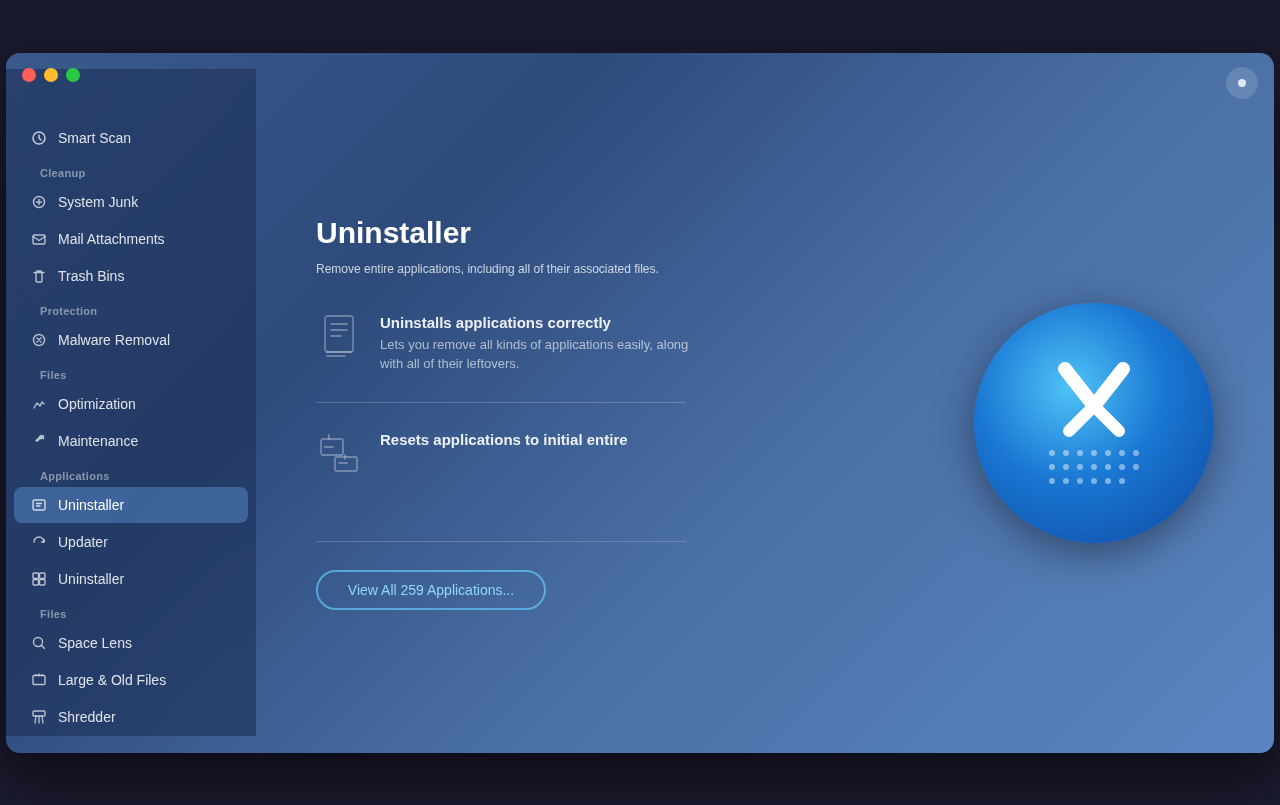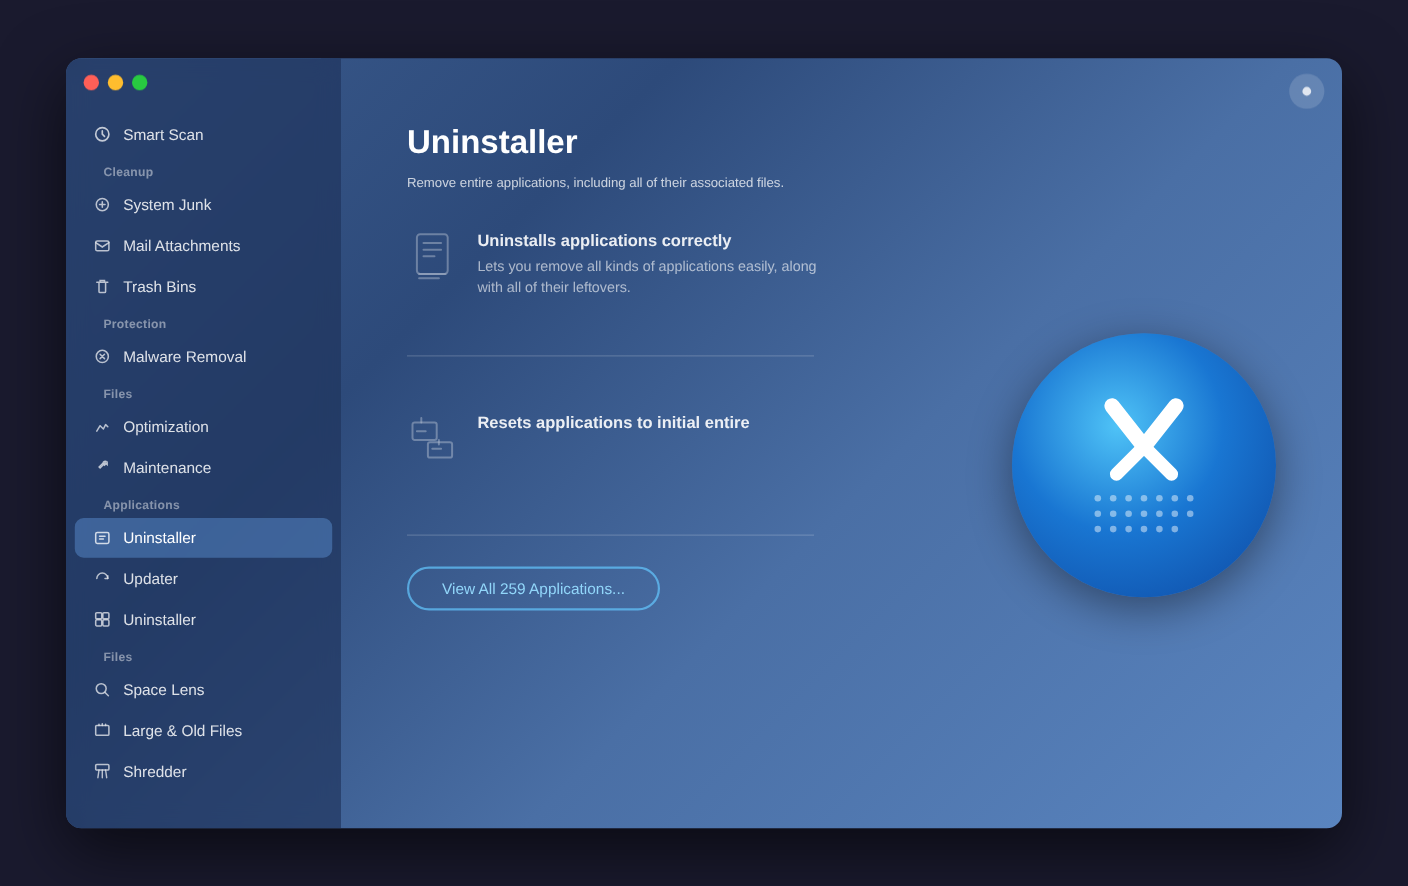--- a/index.html
+++ b/index.html
@@ -6,28 +6,29 @@
     body {
       background: #1a1a2e;
       display: flex;
       justify-content: center;
       align-items: center;
       width: 1280px;
       height: 805px;
       font-family: -apple-system, BlinkMacSystemFont, 'Segoe UI', sans-serif;
     }
     .window {
-      width: 1160px;
+      width: 1268px;
       height: 700px;
       border-radius: 14px;
       overflow: hidden;
       display: flex;
       position: relative;
       background: linear-gradient(135deg, #3a5a8c 0%, #2d4a7a 30%, #4a6fa5 60%, #5a85c0 100%);
       box-shadow: 0 20px 60px rgba(0,0,0,0.6);
+      align-items: center;
     }
     
     .titlebar {
       position: absolute;
       top: 0;
       left: 0;
       right: 0;
       height: 44px;
       z-index: 10;
       display: flex;
@@ -140,21 +141,20 @@
     .page-description {
       font-size: 12px;
       color: rgba(255,255,255,0.75);
       margin-bottom: 36px;
       max-width: 360px;
       line-height: 1.5;
     }
     .feature-list {
       display: flex;
       flex-direction: column;
-      gap: 24px;
     }
     .feature-item {
       display: flex;
       gap: 18px;
       align-items: flex-start;
     }
     .feature-icon-box {
       width: 46px;
       height: 46px;
       flex-shrink: 0;

